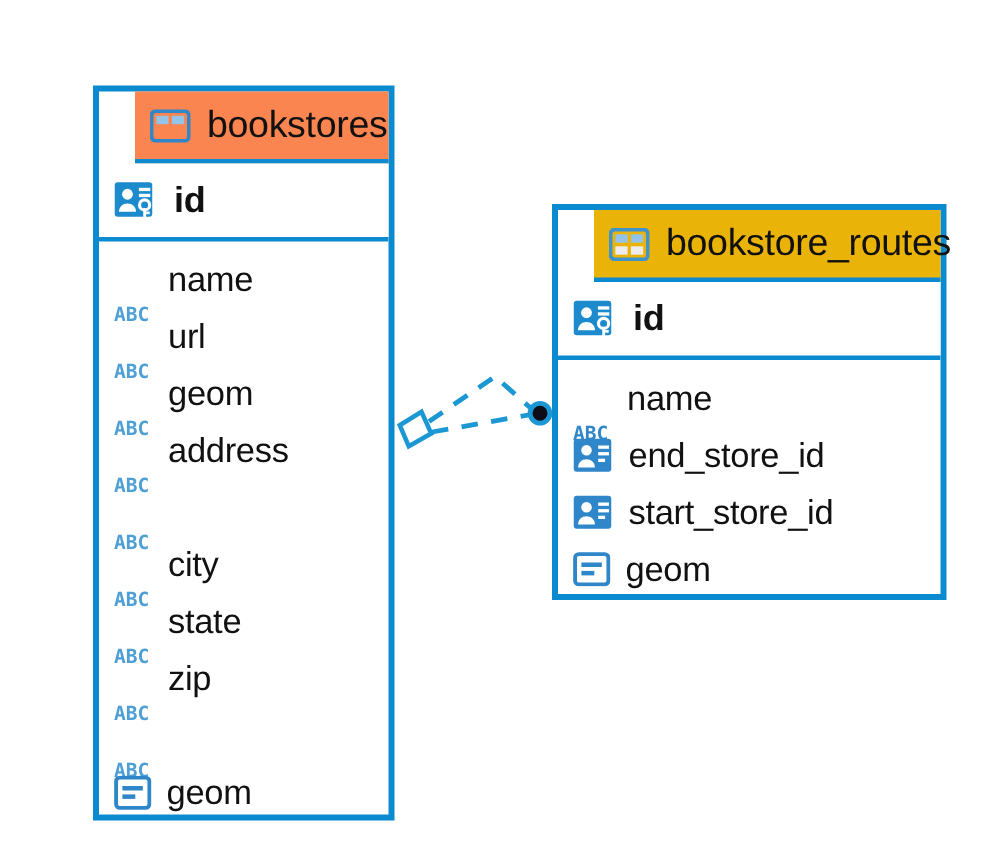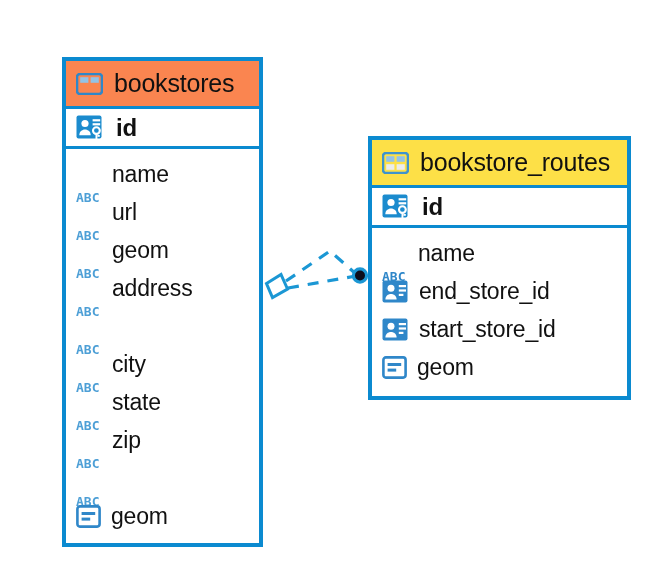--- a/index.html
+++ b/index.html
@@ -29,35 +29,36 @@
   }
 
   .entity-header {
     display: flex;
     align-items: center;
     box-sizing: border-box;
     height: 48px;
     padding: 0 10px;
     gap: 11px;
     border-bottom: 3px solid #0b8ad0;
+    margin-left: 24px;
   }
   .entity-header.accent { background: #fa8550; }
-  .entity-header.plain  { background: #fde047; }
+  .entity-header.plain  { background: #eab308; }
 
   .entity-title {
     font-size: 25px;
     color: #111111;
     letter-spacing: -0.2px;
     white-space: nowrap;
   }
 
   .pk-row {
     display: flex;
     align-items: center;
-    height: 40px;
+    height: 52px;
     box-sizing: border-box;
     padding: 0 10px;
     gap: 11px;
     border-bottom: 3px solid #0b8ad0;
     background: #ffffff;
   }
   .pk-row .field-label {
     font-weight: bold;
     font-size: 24px;
   }

